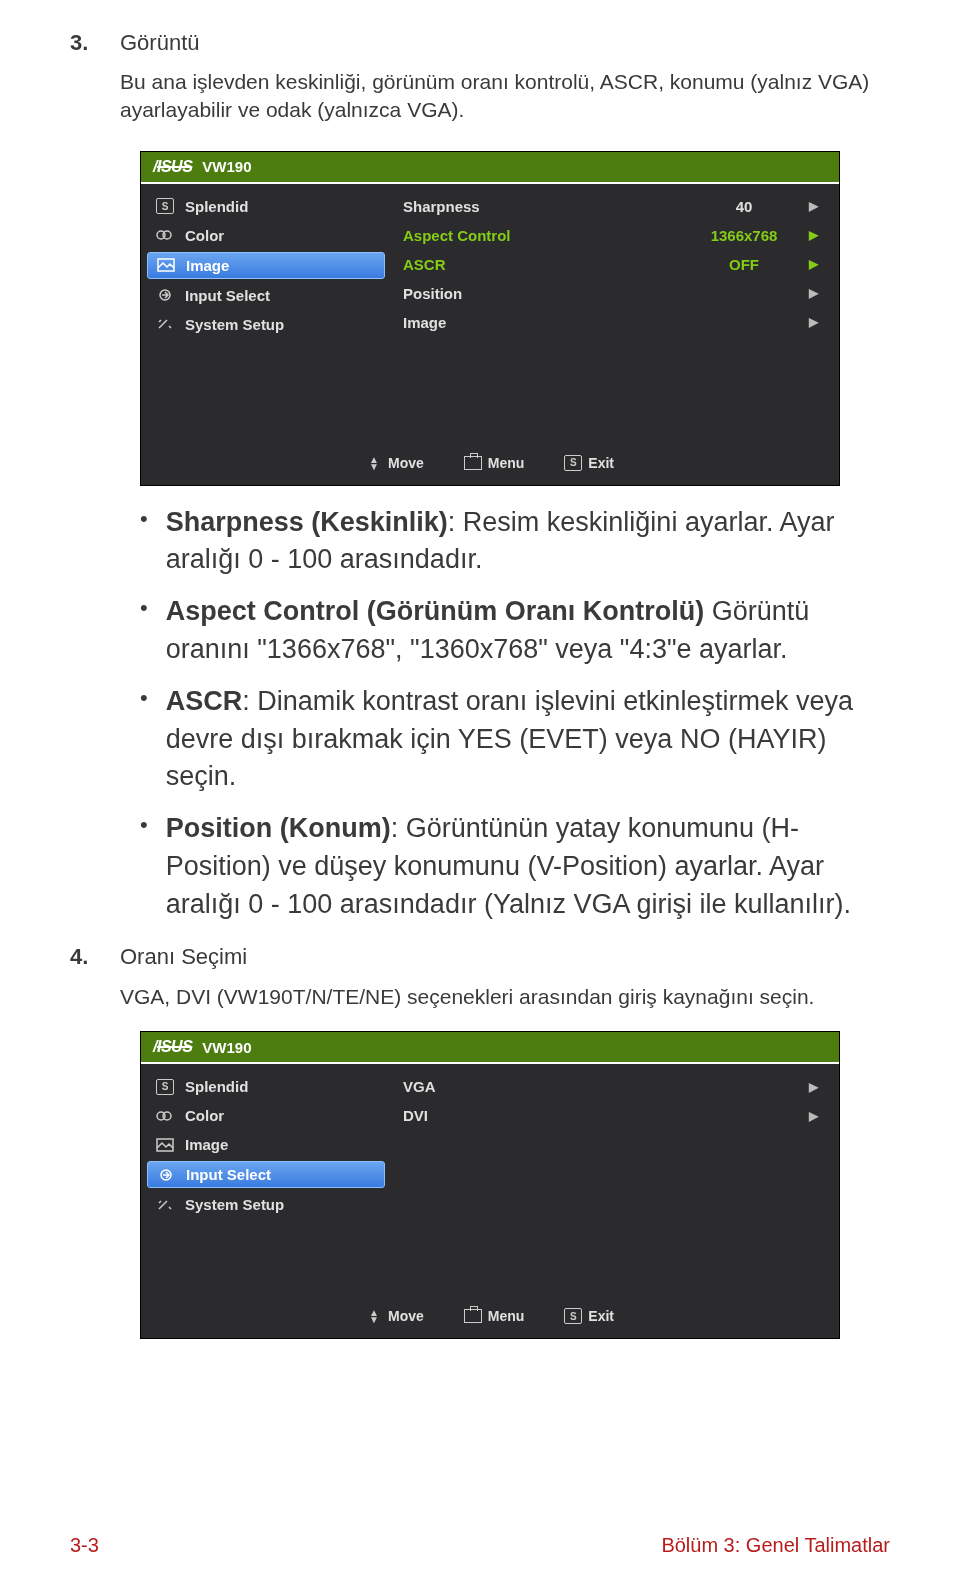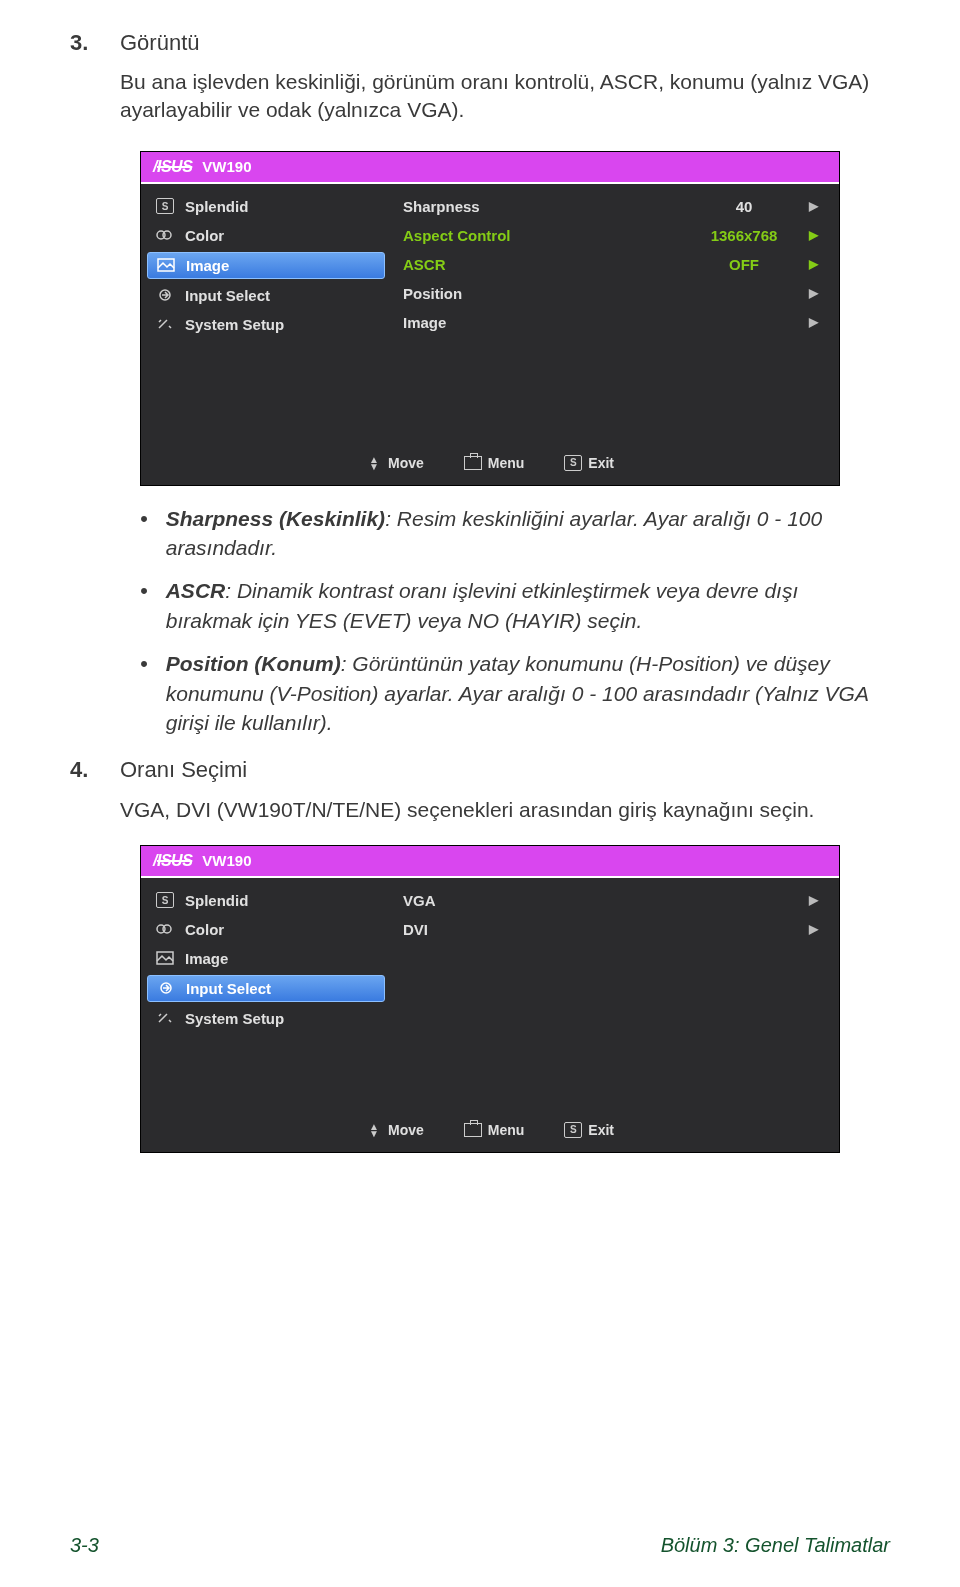--- a/index.html
+++ b/index.html
@@ -21,21 +21,21 @@
     margin-left: 70px;
     border: 1px solid #000;
     background: #2b2b2d;
     color: #fff;
     font-family: "Segoe UI", Arial, sans-serif;
     font-weight: 600;
     margin-bottom: 18px;
   }
   .osd-header {
     display: flex; align-items: center;
-    background: #d946ef; color: #fff;
+    background: #4d7c0f; color: #fff;
     padding: 6px 12px;
     gap: 10px;
   }
   .asus-logo { font-style: italic; font-weight: bold; font-size: 16px; letter-spacing: -0.5px; }
   .asus-logo-strike { text-decoration: line-through; text-decoration-thickness: 2px; }
   .osd-title { font-size: 15px; font-weight: bold; }
   .osd-line { height: 2px; background: #fff; }
   .osd-body { display: flex; }
   .osd-left { width: 250px; padding: 8px 0; }
   .osd-right { flex: 1; padding: 8px 0; }
@@ -71,27 +71,27 @@
     width: 16px; height: 20px; display: inline-flex; flex-direction: column;
     align-items: center; justify-content: center; line-height: 7px;
     font-size: 10px; color: #ccc;
   }
   .menu-icon {
     width: 18px; height: 14px; border: 1.5px solid #ccc;
     position: relative; display: inline-block;
   }
   .menu-icon:before { content:""; position:absolute; left:5px; top:-4px; width:6px; height:4px; border:1.5px solid #ccc; border-bottom:none; }
   ul.bullets { margin-left: 70px; margin-bottom: 20px; list-style: none; }
-  ul.bullets li { font-size: 21px; line-height: 1.4; margin-bottom: 14px; display: flex; font-style: italic; }
+  ul.bullets li { font-size: 27px; line-height: 1.4; margin-bottom: 14px; display: flex; }
   ul.bullets li:before { content: "•"; margin-right: 18px; font-size: 22px; }
   .sub { margin-left: 50px; font-size: 21px; line-height: 1.4; margin-bottom: 20px; }
   .footer {
     position: absolute; bottom: 30px; left: 0; right: 0;
     display: flex; justify-content: space-between;
-    padding: 0 70px; font-size: 20px; color: #14532d; font-style: italic;
+    padding: 0 70px; font-size: 20px; color: #b91c1c;
   }
   b { font-weight: bold; }
 </style>
 </head>
 <body>
 
 <div class="section-row">
   <div class="section-num">3.</div>
   <div class="section-title">Görüntü</div>
 </div>
@@ -188,20 +188,23 @@
     <span class="f">
       <span class="key-s">S</span>
       <span>Exit</span>
     </span>
   </div>
 </div>
 
 <ul class="bullets">
   <li>
       <span><b>Sharpness (Keskinlik)</b><span>: Resim keskinliğini ayarlar. Ayar aralığı 0 - 100 arasındadır.</span></span>
+    </li>
+  <li>
+      <span><b>Aspect Control (Görünüm Oranı Kontrolü)</b><span> Görüntü oranını "1366x768", "1360x768" veya "4:3"e ayarlar.</span></span>
     </li>
   <li>
       <span><b>ASCR</b><span>: Dinamik kontrast oranı işlevini etkinleştirmek veya devre dışı bırakmak için YES (EVET) veya NO (HAYIR) seçin.</span></span>
     </li>
   <li>
       <span><b>Position (Konum)</b><span>: Görüntünün yatay konumunu (H-Position) ve düşey konumunu (V-Position) ayarlar. Ayar aralığı 0 - 100 arasındadır (Yalnız VGA girişi ile kullanılır).</span></span>
     </li>
 </ul>
 
 <div class="section-row">

